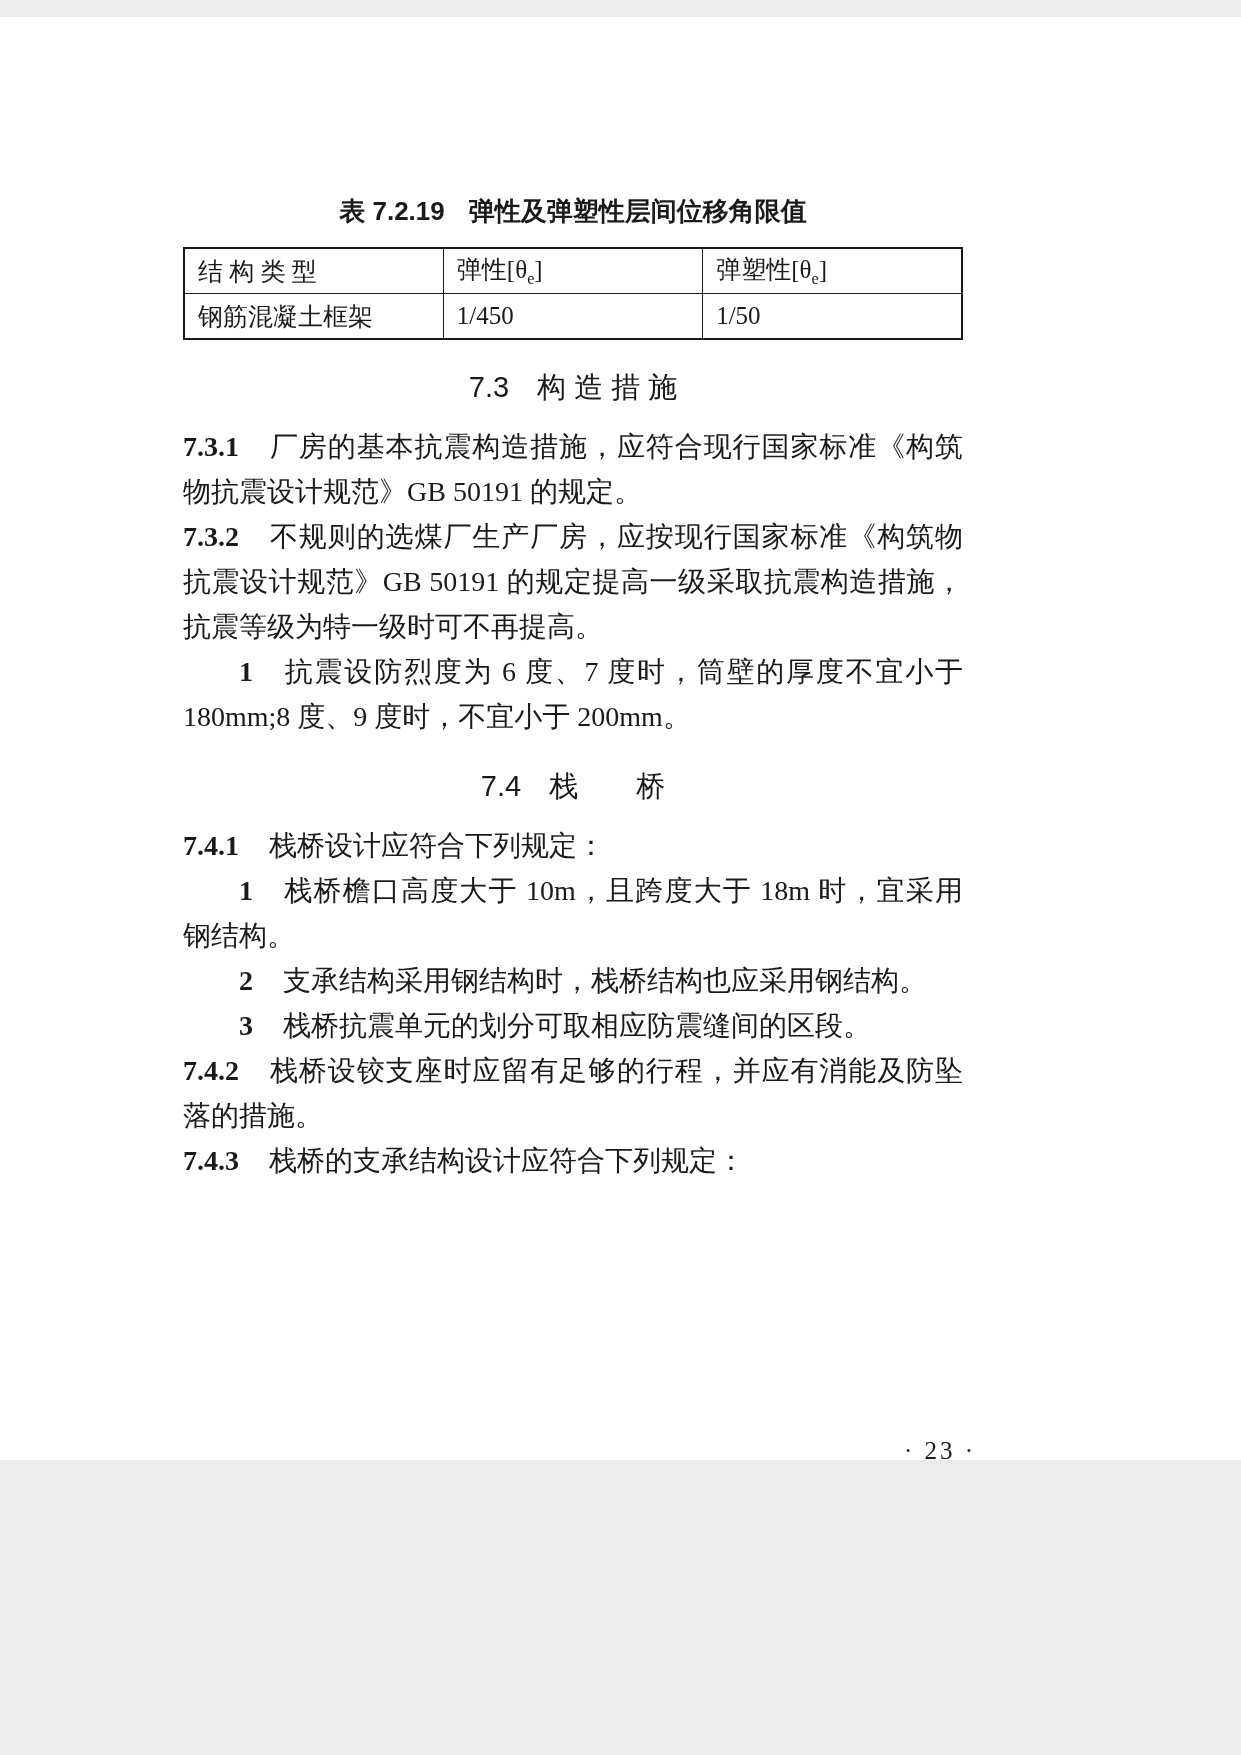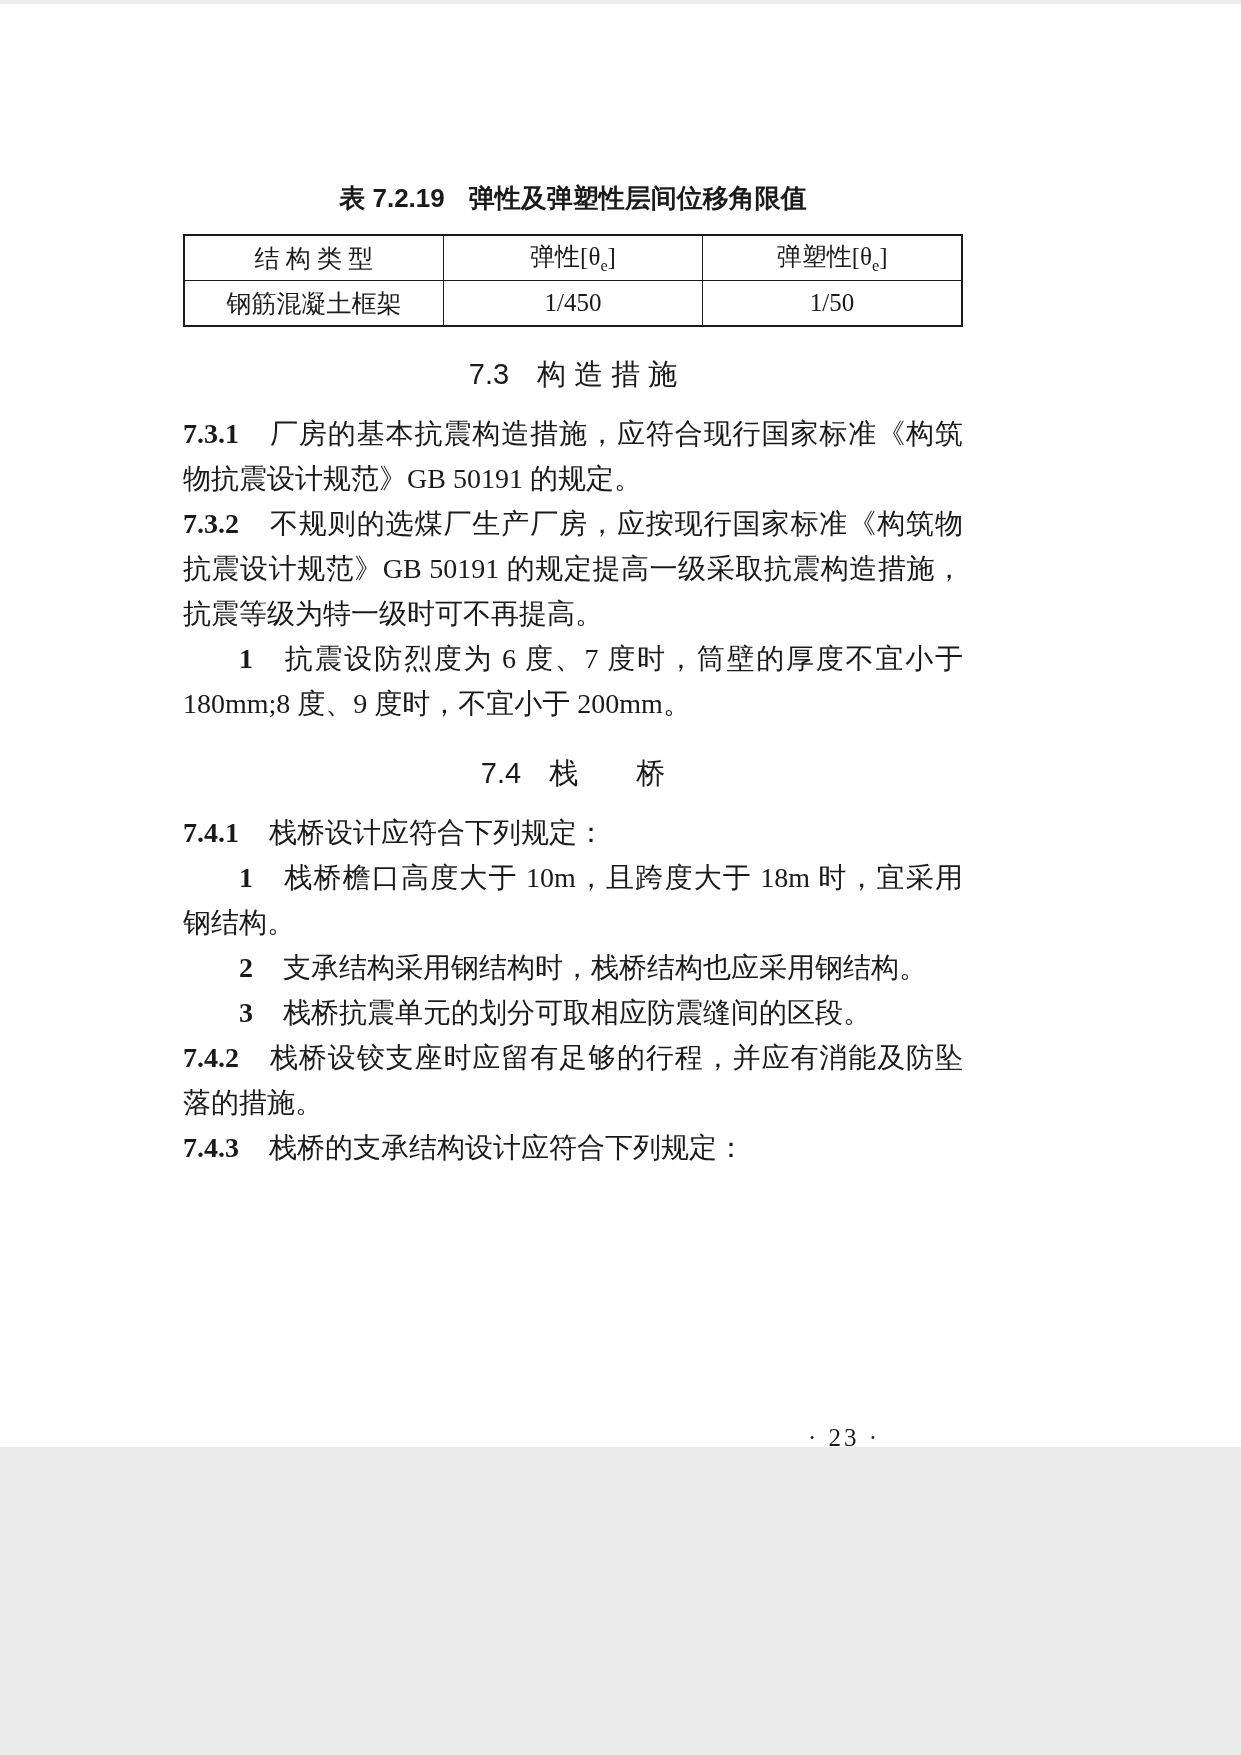--- a/index.html
+++ b/index.html
@@ -4,21 +4,21 @@
 <style>
   html, body {
     margin: 0;
     padding: 0;
     background: #ececec;
   }
   .page {
     position: relative;
     width: 1241px;
     height: 1443px;
-    margin: 4px auto;
+    margin: 17px auto;
     background: #ffffff;
     color: #1a1a1a;
     font-family: "Liberation Serif", "DejaVu Serif", serif;
     overflow: hidden;
   }
   .content {
     position: absolute;
     left: 183px;
     top: 178px;
     width: 780px;
@@ -38,24 +38,23 @@
   
   table.limits {
     border-collapse: collapse;
     width: 100%;
     table-layout: fixed;
     font-size: 25px;
     border: 2px solid #1a1a1a;
   }
   table.limits td {
     border: 1px solid #1a1a1a;
-    text-align: center;
     vertical-align: middle;
     height: 44px;
-    padding: 0 19px;
+    padding: 0 13px;
   }
   table.limits .hdr {
     font-size: 25px;
   }
   sub {
     font-size: 0.65em;
   }
   
   .section-heading {
     font-family: "Liberation Sans", "DejaVu Sans", sans-serif;
@@ -79,21 +78,21 @@
     font-weight: bold;
     font-family: Liberation Serif, serif;
     margin-right: 30px;
   }
   .para.sub {
     text-indent: 56px;
   }
   
   .page-number {
     position: absolute;
-    left: 808px;
+    left: 904px;
     top: 1420px;
     font-size: 25px;
     letter-spacing: 3px;
     white-space: nowrap;
   }
 </style>
 </head>
 <body>
 
 <div class="page">

